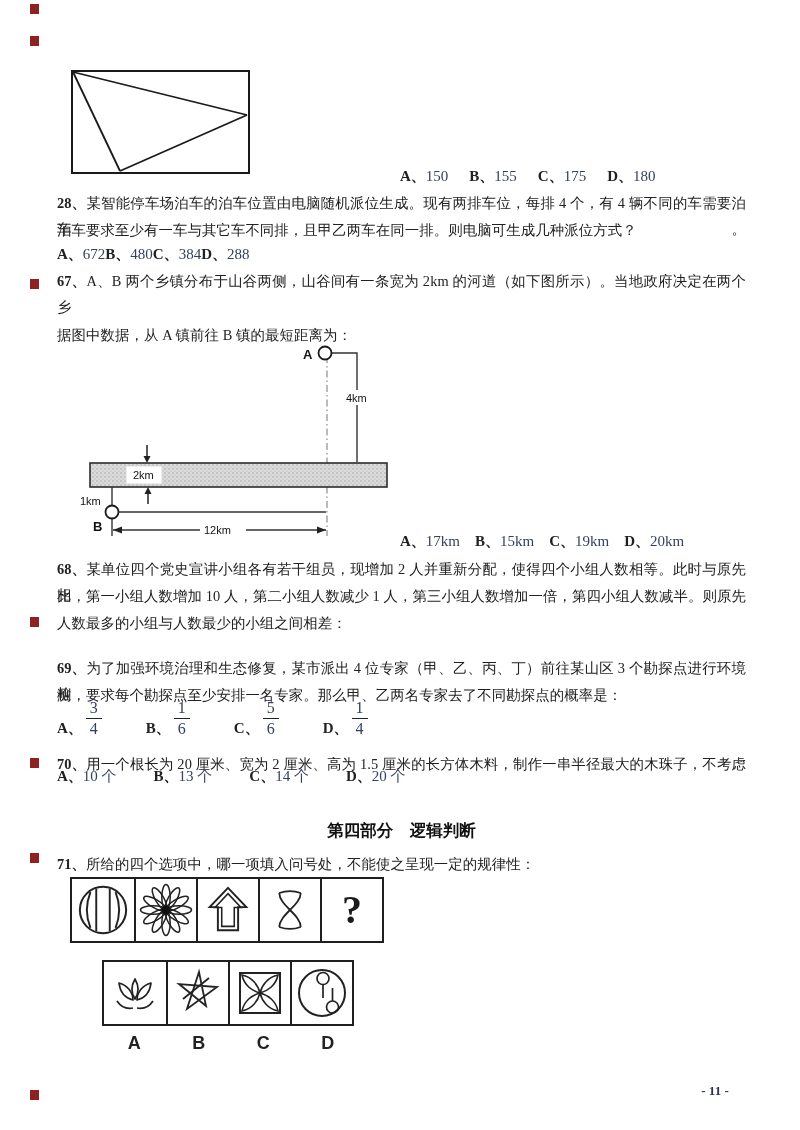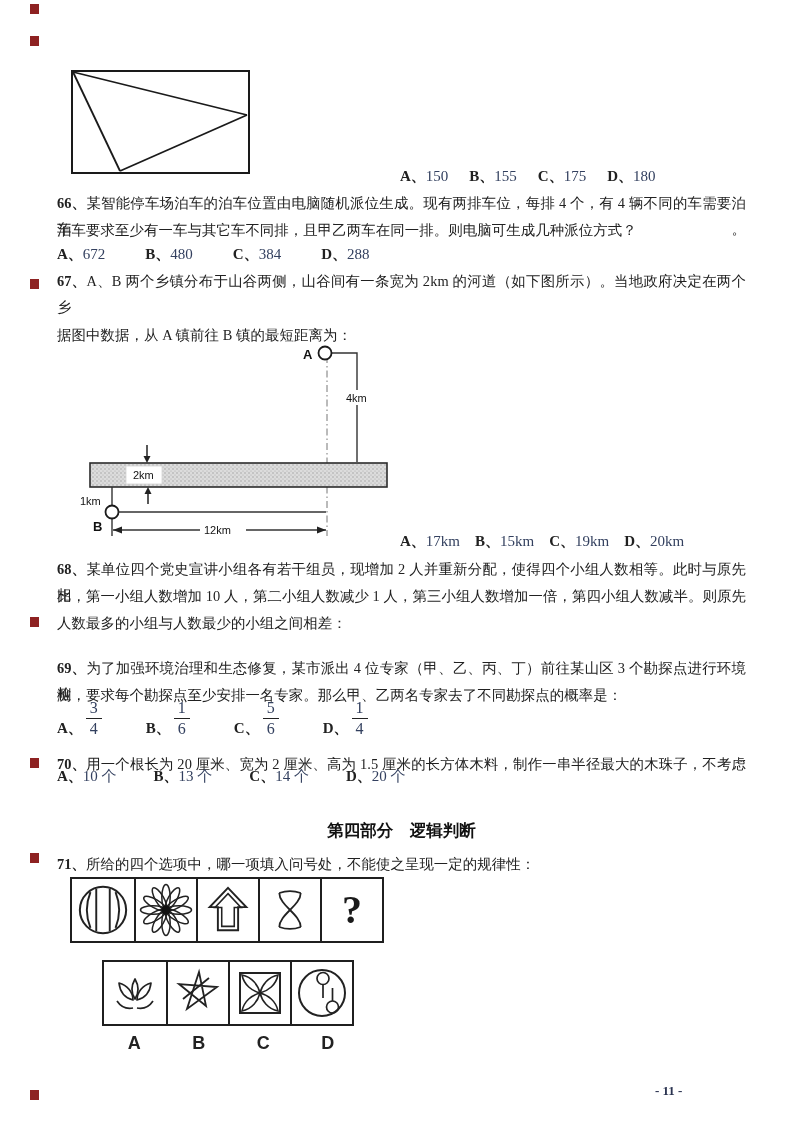--- a/index.html
+++ b/index.html
@@ -6,38 +6,38 @@
 body{background:#fff}
 .page{position:relative;width:800px;height:1130px;background:#ffffff;overflow:hidden;
   font-family:"Liberation Serif",serif;color:#212121}
 .abs{position:absolute}
 .qline{left:57px;width:689px;font-size:14.4px;line-height:26px;letter-spacing:.1px}
 .j{text-align:justify;text-align-last:justify}
 .qnum{font-weight:700}
 .opts{display:flex;font-size:15px;line-height:20px;white-space:nowrap}
 .opt .l{font-weight:700}
 .opt .v{color:#33405f}
-.g40{gap:40px}.g37{gap:37px}.g21{gap:21px}.g15{gap:15px}
+.g40{}.g37{gap:37px}.g21{gap:21px}.g15{gap:15px}
 .heading{left:57px;width:689px;text-align:center;font-weight:700;font-size:16.5px;color:#111}
 .fraclist{display:flex;align-items:flex-end;gap:44px;left:57px}
 .fopt{display:flex;align-items:flex-end}
 .fopt .l{font-weight:700;font-size:15px;line-height:18px;padding-bottom:2px}
 .frac{display:inline-block;text-align:center;font-size:16px;color:#33405f;margin-left:3px}
 .frac .fn{display:block;line-height:20px;padding:0 4px;border-bottom:1.6px solid #222}
 .frac .fd{display:block;line-height:20px}
 .figrow{display:flex;border:2px solid #1f1f1f;background:#fff}
 .figcell{width:62px;height:62px;display:flex;align-items:center;justify-content:center;
   border-left:2px solid #1f1f1f;background:#fff}
 .figcell:first-child{border-left:none}
 .qmark{font-family:"Liberation Serif",serif;font-size:40px;font-weight:600;color:#1a1a1a;line-height:1}
 .lblrow{display:flex;width:258px;font-family:"Liberation Sans",sans-serif;font-size:18px;
   font-weight:700;color:#222}
 .lblrow span{flex:1;text-align:center}
 .mark{position:absolute;left:30px;width:9px;height:10px;background:#8e2222}
-.pageno{width:120px;text-align:left;font-size:13px;font-weight:600;color:#2a3350}
+.pageno{width:120px;text-align:center;font-size:13px;font-weight:600;color:#2a3350}
 .dlbl{font:11px "Liberation Sans",sans-serif;fill:#111}
 .blbl{font:bold 13px "Liberation Sans",sans-serif;fill:#111}
 </style>
 </head>
 <body>
 
 <div class="page">
 
   <div class="mark" style="top:4px"></div>
   <div class="mark" style="top:36px"></div>
@@ -54,21 +54,21 @@
     <line x1="49" y1="101" x2="176" y2="45" stroke="#1a1a1a" stroke-width="1.8"></line>
   </svg>
 
   <div class="abs opts g21" style="left:400px;top:166px">
     <span class="opt"><span class="l">A、</span><span class="v">150</span></span>
     <span class="opt"><span class="l">B、</span><span class="v">155</span></span>
     <span class="opt"><span class="l">C、</span><span class="v">175</span></span>
     <span class="opt"><span class="l">D、</span><span class="v">180</span></span>
   </div>
 
-  <div class="abs qline j" style="top:190px"><span class="qnum">66、</span><span>某智能停车场泊车的泊车位置由电脑随机派位生成。现有两排车位，每排 4 个，有 4 辆不同的车需要泊车。</span></div>
+  <div class="abs qline j" style="top:190px"><span class="qnum">28、</span><span>某智能停车场泊车的泊车位置由电脑随机派位生成。现有两排车位，每排 4 个，有 4 辆不同的车需要泊车。</span></div>
   <div class="abs qline" style="top:217px"><span>泊车要求至少有一车与其它车不同排，且甲乙两车在同一排。则电脑可生成几种派位方式？</span></div>
   <div class="abs opts g40" style="left:57px;top:244px">
     <span class="opt"><span class="l">A、</span><span class="v">672</span></span>
     <span class="opt"><span class="l">B、</span><span class="v">480</span></span>
     <span class="opt"><span class="l">C、</span><span class="v">384</span></span>
     <span class="opt"><span class="l">D、</span><span class="v">288</span></span>
   </div>
 
   <div class="abs qline j" style="top:268px"><span class="qnum">67、</span><span>A、B 两个乡镇分布于山谷两侧，山谷间有一条宽为 2km 的河道（如下图所示）。当地政府决定在两个乡</span></div>
   <div class="abs qline" style="top:322px"><span>据图中数据，从 A 镇前往 B 镇的最短距离为：</span></div>

